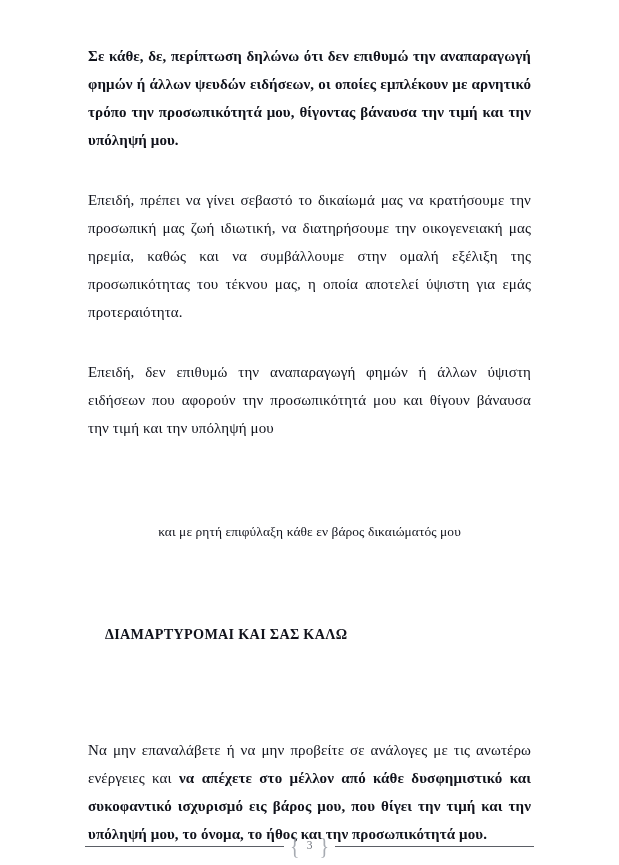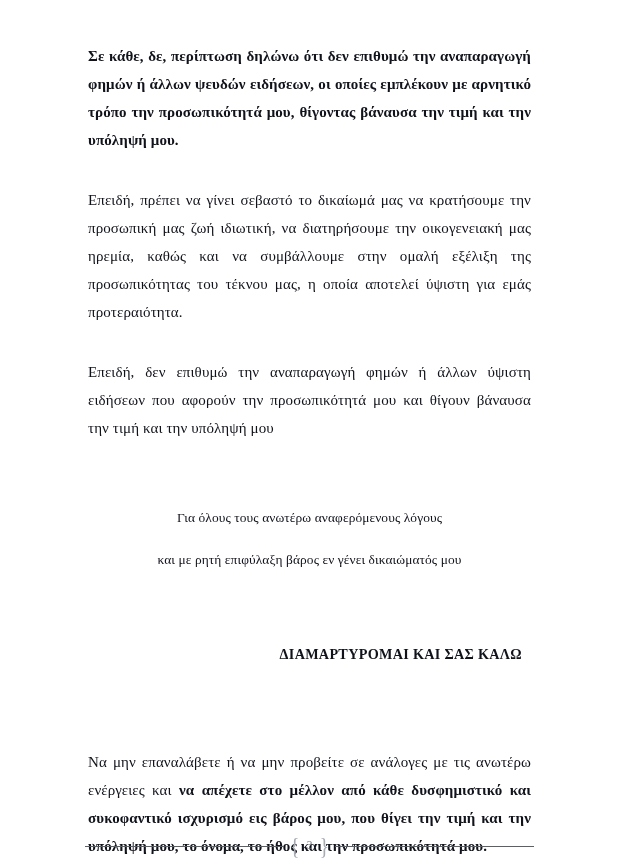--- a/index.html
+++ b/index.html
@@ -52,24 +52,24 @@
 
   .centered {
     margin: 0;
     font-size: 13.4px;
     line-height: 28px;
     text-align: center;
     letter-spacing: 0.1px;
   }
 
   .heading-call {
-    margin: 9px;
+    margin: 17px;
     font-size: 14.2px;
     line-height: 26px;
-    text-align: right;
+    text-align: left;
     font-weight: bold;
     letter-spacing: 0.3px;
   }
 
   
   .footer {
     position: absolute;
     left: 0;
     top: 826px;
     width: 619px;
@@ -122,25 +122,24 @@
     <div class="gap-sm"></div>
 
     <p class="para">Επειδή, πρέπει να γίνει σεβαστό το δικαίωμά μας να κρατήσουμε την προσωπική μας ζωή ιδιωτική, να διατηρήσουμε την οικογενειακή μας ηρεμία, καθώς και να συμβάλλουμε στην ομαλή εξέλιξη της προσωπικότητας του τέκνου μας, η οποία αποτελεί ύψιστη για εμάς προτεραιότητα.</p>
 
     <div class="gap-sm"></div>
 
     <p class="para">Επειδή, δεν επιθυμώ την αναπαραγωγή φημών ή άλλων ύψιστη ειδήσεων που αφορούν την προσωπικότητά μου και θίγουν βάναυσα την τιμή και την υπόληψή μου</p>
 
     <div class="gap-lg"></div>
 
-    <p class="centered">Για όλους τους ανωτέρω αναφερόμενους λόγους</p>
 
     <div class="gap-sm"></div>
 
-    <p class="centered">και με ρητή επιφύλαξη βάρος εν γένει δικαιώματός μου</p>
+    <p class="centered">και με ρητή επιφύλαξη κάθε εν βάρος δικαιώματός μου</p>
 
     <div class="gap-xl"></div>
 
     <p class="heading-call">ΔΙΑΜΑΡΤΥΡΟΜΑΙ ΚΑΙ ΣΑΣ ΚΑΛΩ</p>
 
     <div style="height:58px"></div>
 
 
     <div class="gap-sm"></div>
 

